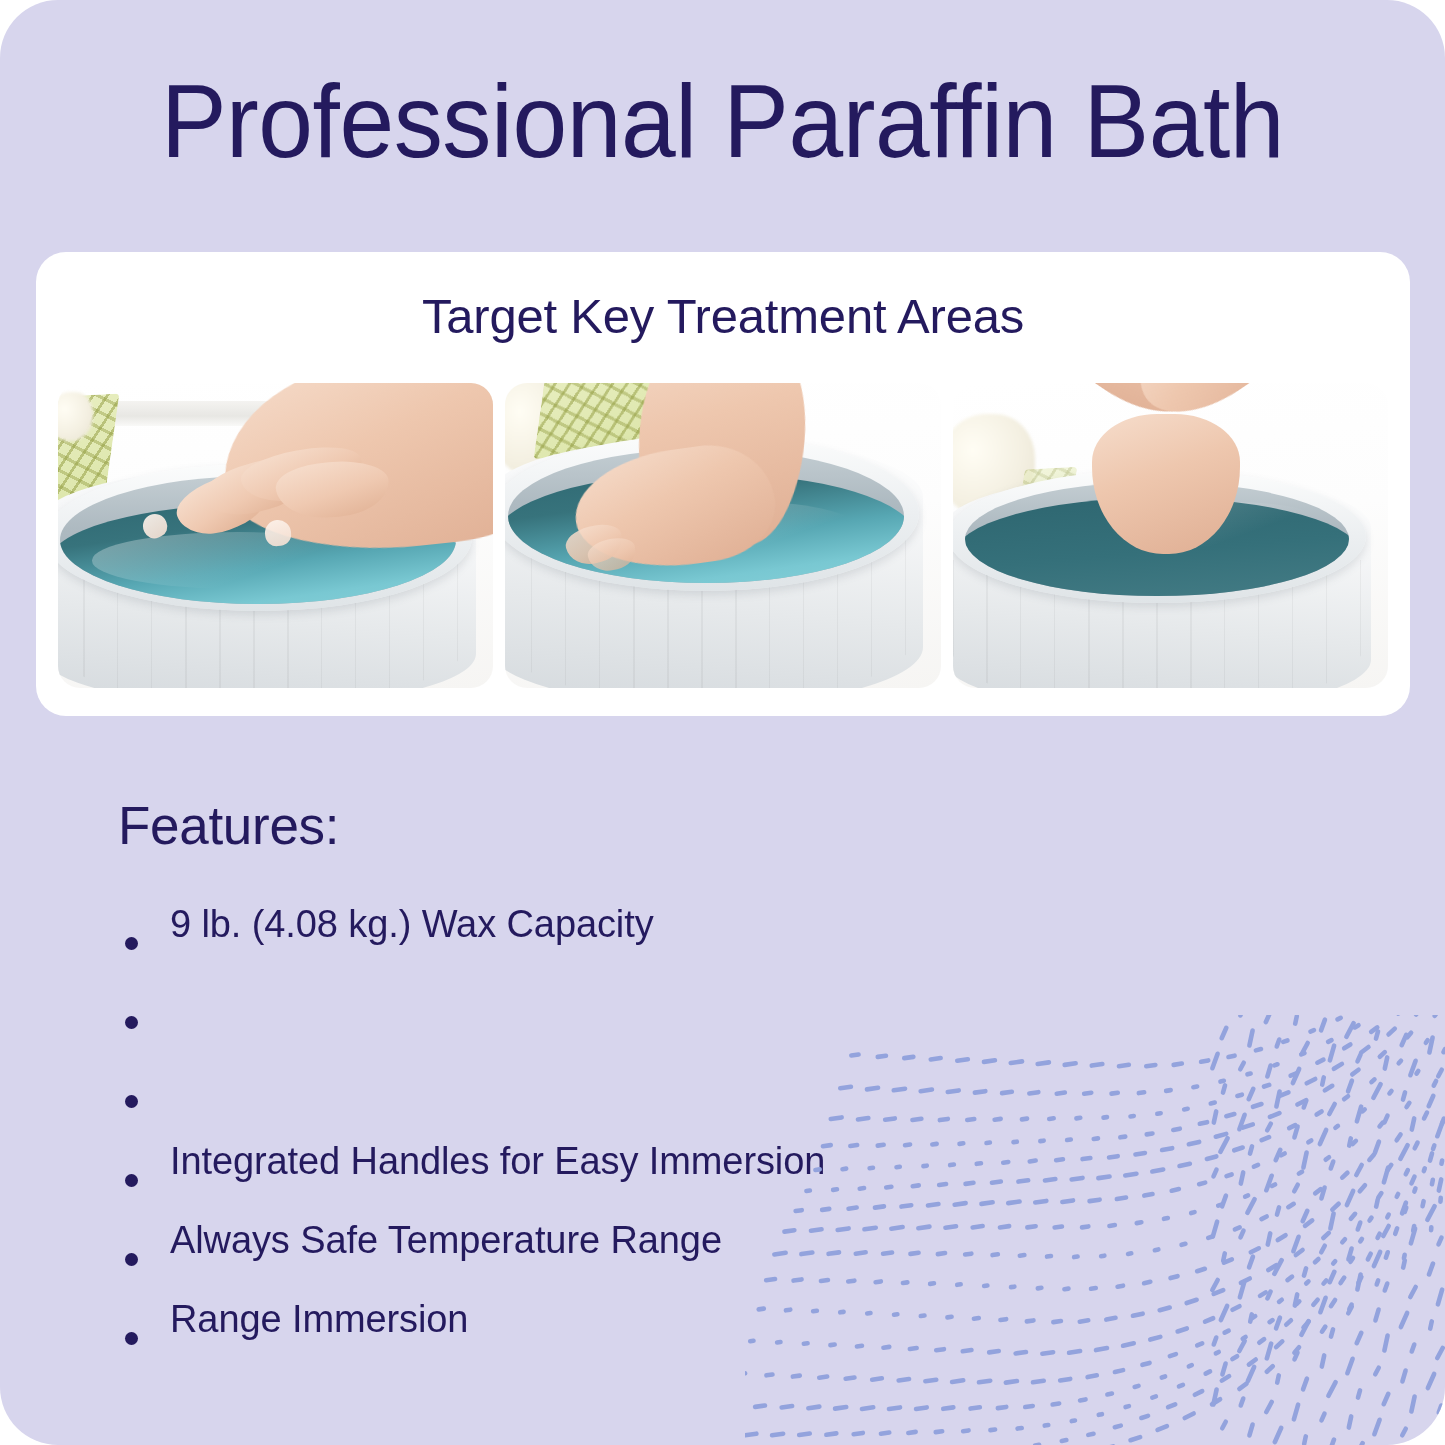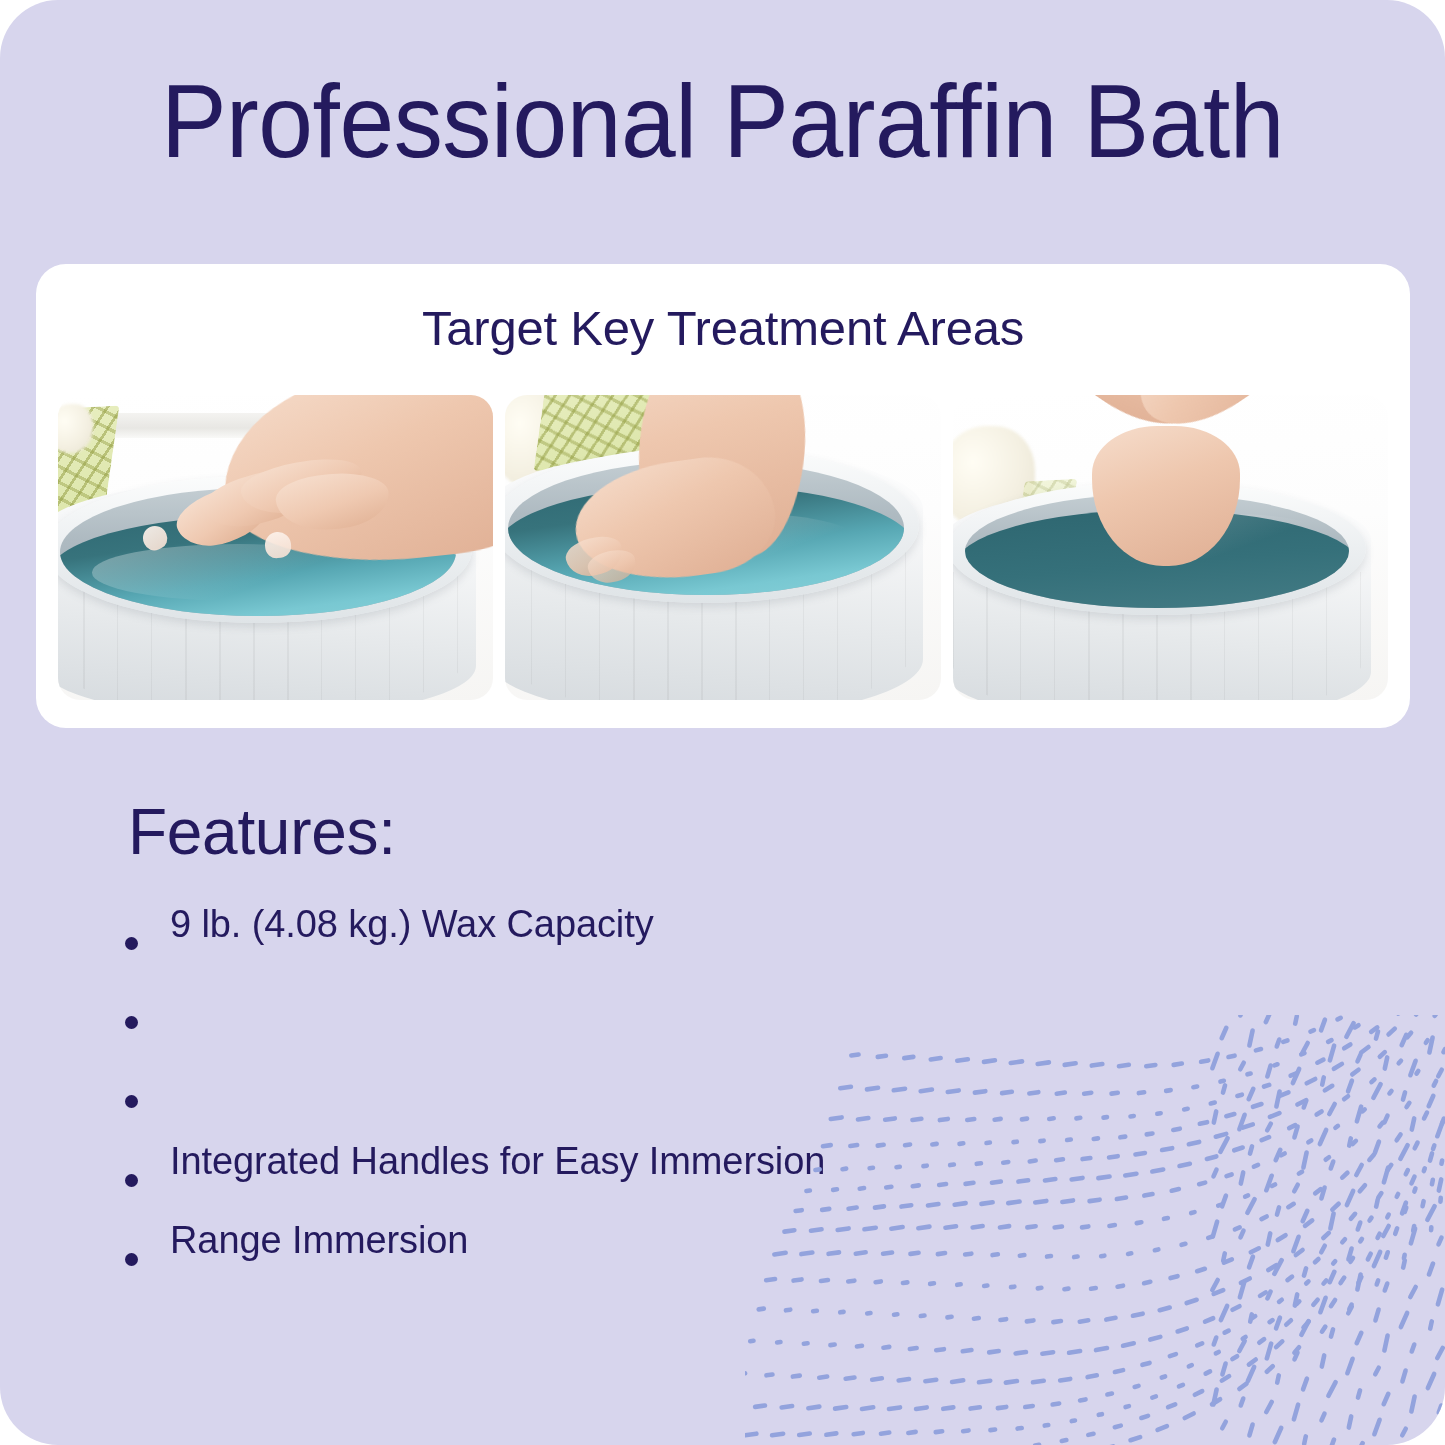--- a/index.html
+++ b/index.html
@@ -40,21 +40,21 @@
     font-family: "Liberation Sans", sans-serif;
     transform: scaleX(0.955);
     transform-origin: center top;
     white-space: nowrap;
   }
 
   
   .photo-card {
     position: absolute;
     left: 36px;
-    top: 264px;
+    top: 252px;
     width: 1374px;
     height: 464px;
     background: #ffffff;
     border-radius: 30px;
     box-sizing: border-box;
     padding-left: 21px;
   }
   .card-heading {
     position: absolute;
     left: 0;
@@ -183,23 +183,23 @@
   .nail {
     position: absolute;
     border-radius: 50% 50% 44% 44%;
     background: linear-gradient(170deg, #fdf3ec 0%, #f4dfd2 100%);
     opacity: .92;
   }
 
   
   .features-heading {
     position: absolute;
-    left: 128px;
+    left: 118px;
     top: 795px;
-    font-size: 64px;
+    font-size: 53px;
     font-weight: 400;
     color: #241a5e;
     letter-spacing: -0.3px;
     white-space: nowrap;
   }
   .features-list {
     position: absolute;
     left: 118px;
     top: 903px;
     width: 1150px;
@@ -345,20 +345,24 @@
     </li>
     <li class="feature-item">
       <span class="feature-bullet"></span>
     </li>
     <li class="feature-item">
       <span class="feature-bullet"></span>
     </li>
     <li class="feature-item">
       <span class="feature-bullet"></span>
       <span class="feature-text">Integrated Handles for Easy Immersion</span>
+    </li>
+    <li class="feature-item">
+      <span class="feature-bullet"></span>
+      <span class="feature-text">Always Safe Temperature Range</span>
     </li>
     <li class="feature-item">
       <span class="feature-bullet"></span>
       <span class="feature-text">Range Immersion</span>
     </li>
   </ul>
 
   <svg class="deco-waves" id="deco-waves" viewBox="0 0 700 430" xmlns="http://www.w3.org/2000/svg">
       <rect x="104.0" y="37.7" width="11.9" height="4.6" rx="2.3" fill="#93a3dd" transform="rotate(-8.1 110.0 40.0)"></rect>
       <rect x="130.4" y="39.0" width="12.9" height="4.6" rx="2.3" fill="#93a3dd" transform="rotate(-8.1 136.9 41.3)"></rect>

